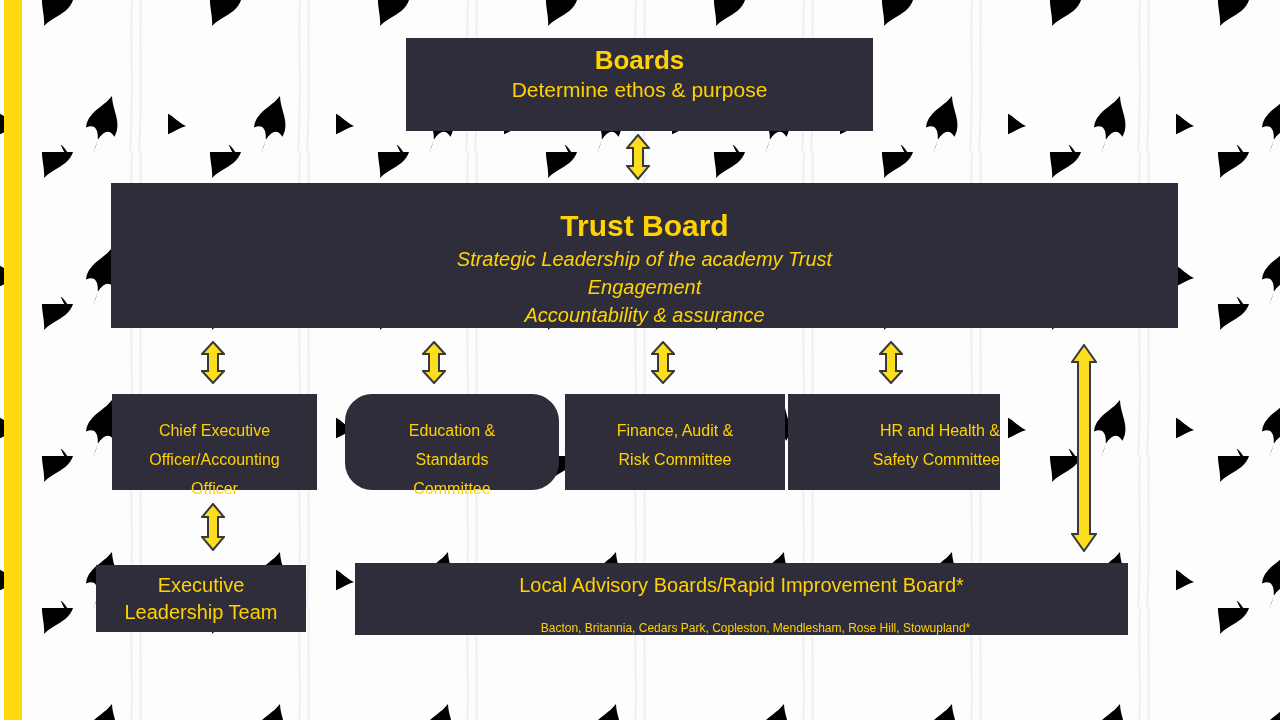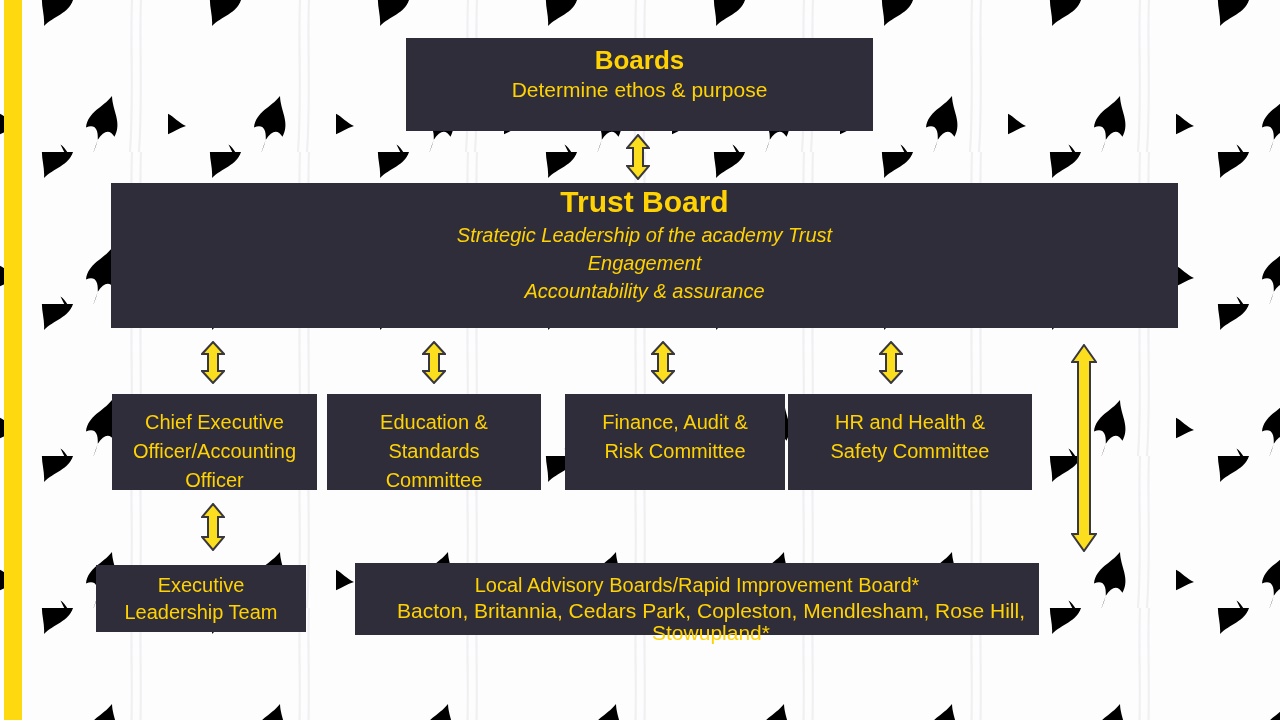--- a/index.html
+++ b/index.html
@@ -22,34 +22,34 @@
     position:absolute;background:var(--box-bg);color:var(--text-yellow);
     text-align:center;box-sizing:border-box;
   }
   .box .title{font-weight:bold;}
   .label{white-space:pre-line;}
   
   #members-box{left:406px;top:38px;width:467px;height:93px;padding-top:6px;}
   #members-box .title{font-size:26px;line-height:32px;}
   #members-box .line{font-size:21px;line-height:27px;}
   
-  #trust-board-box{left:111px;top:183px;width:1067px;height:145px;padding-top:0;}
+  #trust-board-box{left:111px;top:183px;width:1067px;height:145px;padding-top:24px;}
   #trust-board-box .title{font-size:30px;line-height:38px;}
   #trust-board-box .line{font-size:20px;line-height:28px;font-style:italic;}
   
-  .committee{top:394px;height:96px;padding-top:14px;font-size:20px;line-height:29px;}
+  .committee{top:394px;height:96px;padding-top:22px;font-size:16px;line-height:29px;}
   #committee-ceo{left:112px;width:205px;}
-  #committee-education{left:327px;width:214px;}
+  #committee-education{left:345px;width:214px;border-radius:27px;}
   #committee-finance{left:565px;width:220px;}
-  #committee-hr{left:788px;width:244px;}
+  #committee-hr{left:788px;width:212px;text-align:right;}
   
   #elt-box{left:96px;top:565px;width:210px;height:67px;padding-top:7px;font-size:20px;line-height:27px;}
-  #lab-box{left:355px;top:563px;width:684px;height:72px;padding-top:9px;}
+  #lab-box{left:355px;top:563px;width:773px;height:72px;padding-top:9px;}
   #lab-box .title{font-size:20px;line-height:26px;font-weight:normal;}
-  #lab-box .schools{font-size:21px;line-height:22px;margin-top:2px;padding-left:28px;}
+  #lab-box .schools{font-size:12px;line-height:22px;margin-top:19px;padding-left:28px;}
   
   .arrow{position:absolute;display:block;}
   .arrow polygon{fill:var(--arrow-yellow);stroke:var(--arrow-outline);stroke-width:2;stroke-linejoin:miter;}
 </style>
 </head>
 <body>
 
 <div id="stage">
 
   <svg id="watermark" aria-hidden="true">

